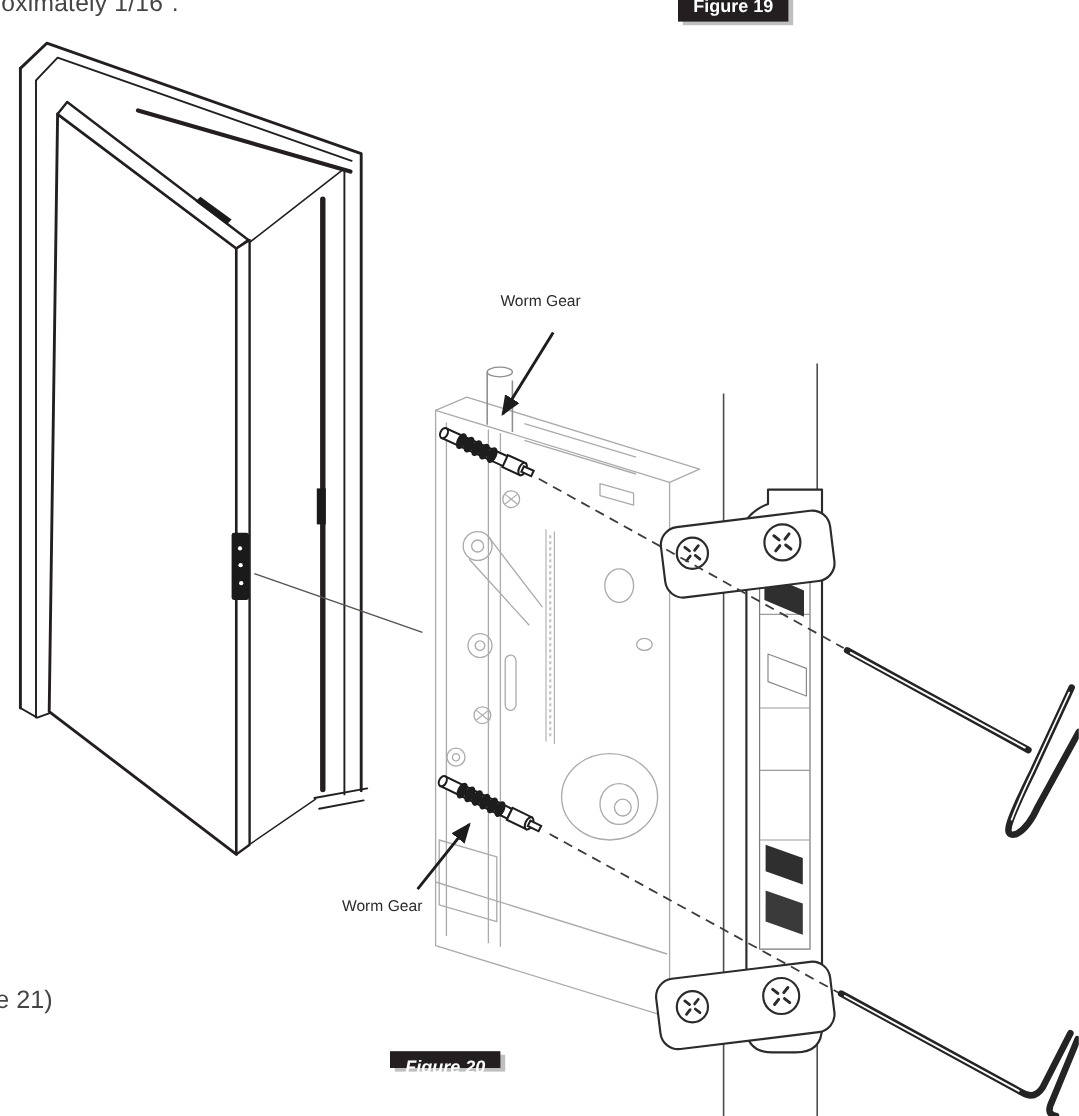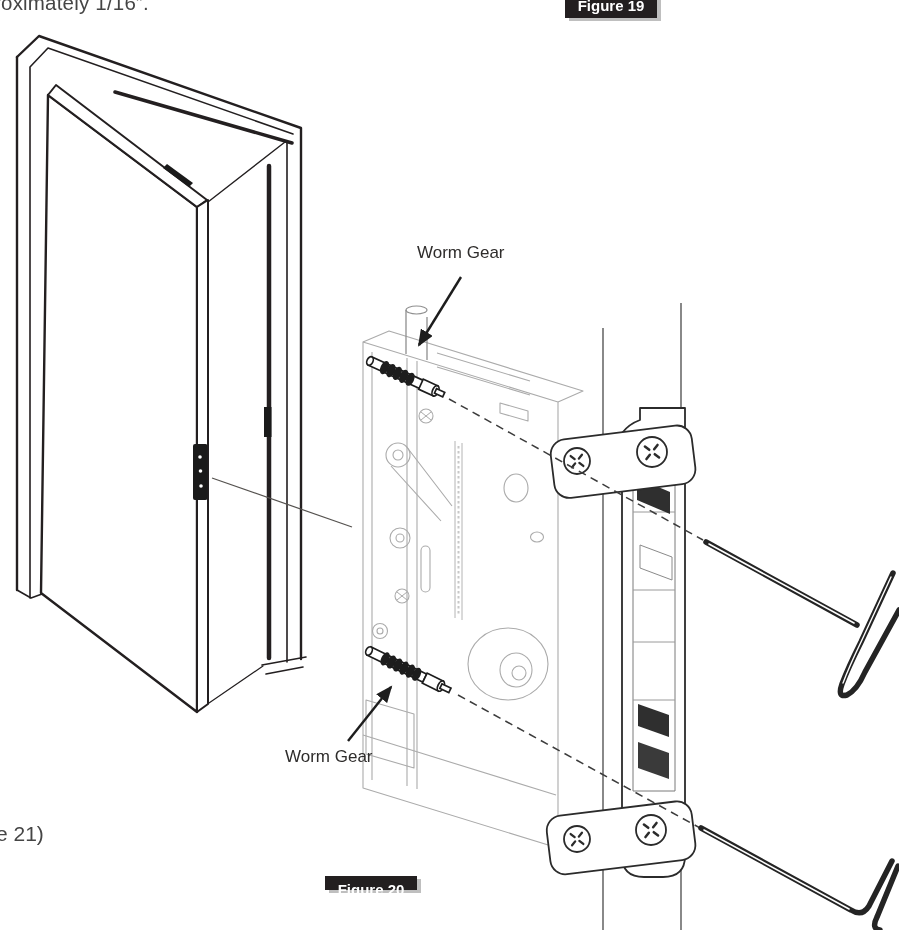--- a/index.html
+++ b/index.html
@@ -16,23 +16,23 @@
   }
   .frag-top{left:-6px;top:-9px;font-size:20.5px;letter-spacing:.2px;}
   .frag-bottom{left:-11px;top:822px;font-size:21px;}
   .badge{
     position:absolute;background:#231f20;color:#ffffff;
     font-weight:bold;font-size:15px;text-align:center;
     box-shadow:4px 3px 0 #bfbfbf;
     font-family:"Liberation Sans", sans-serif;
   }
   .badge-19{left:565px;top:-8px;width:92px;height:26px;line-height:28px;}
-  .badge-20{left:325px;top:876px;width:92px;height:14px;line-height:27px;}
+  .badge-20{left:325px;top:876px;width:92px;height:14px;line-height:27px;font-style:italic;}
   .callout{
-    position:absolute;font-size:17px;color:#2e2c2b;white-space:nowrap;
+    position:absolute;font-size:13px;color:#2e2c2b;white-space:nowrap;
   }
   .callout-top{left:417px;top:243px;}
   .callout-bottom{left:285px;top:747px;}
 </style>
 </head>
 <body>
 
 <div class="page">
 
   <svg class="art" width="899" height="930" viewBox="0 0 899 930">

